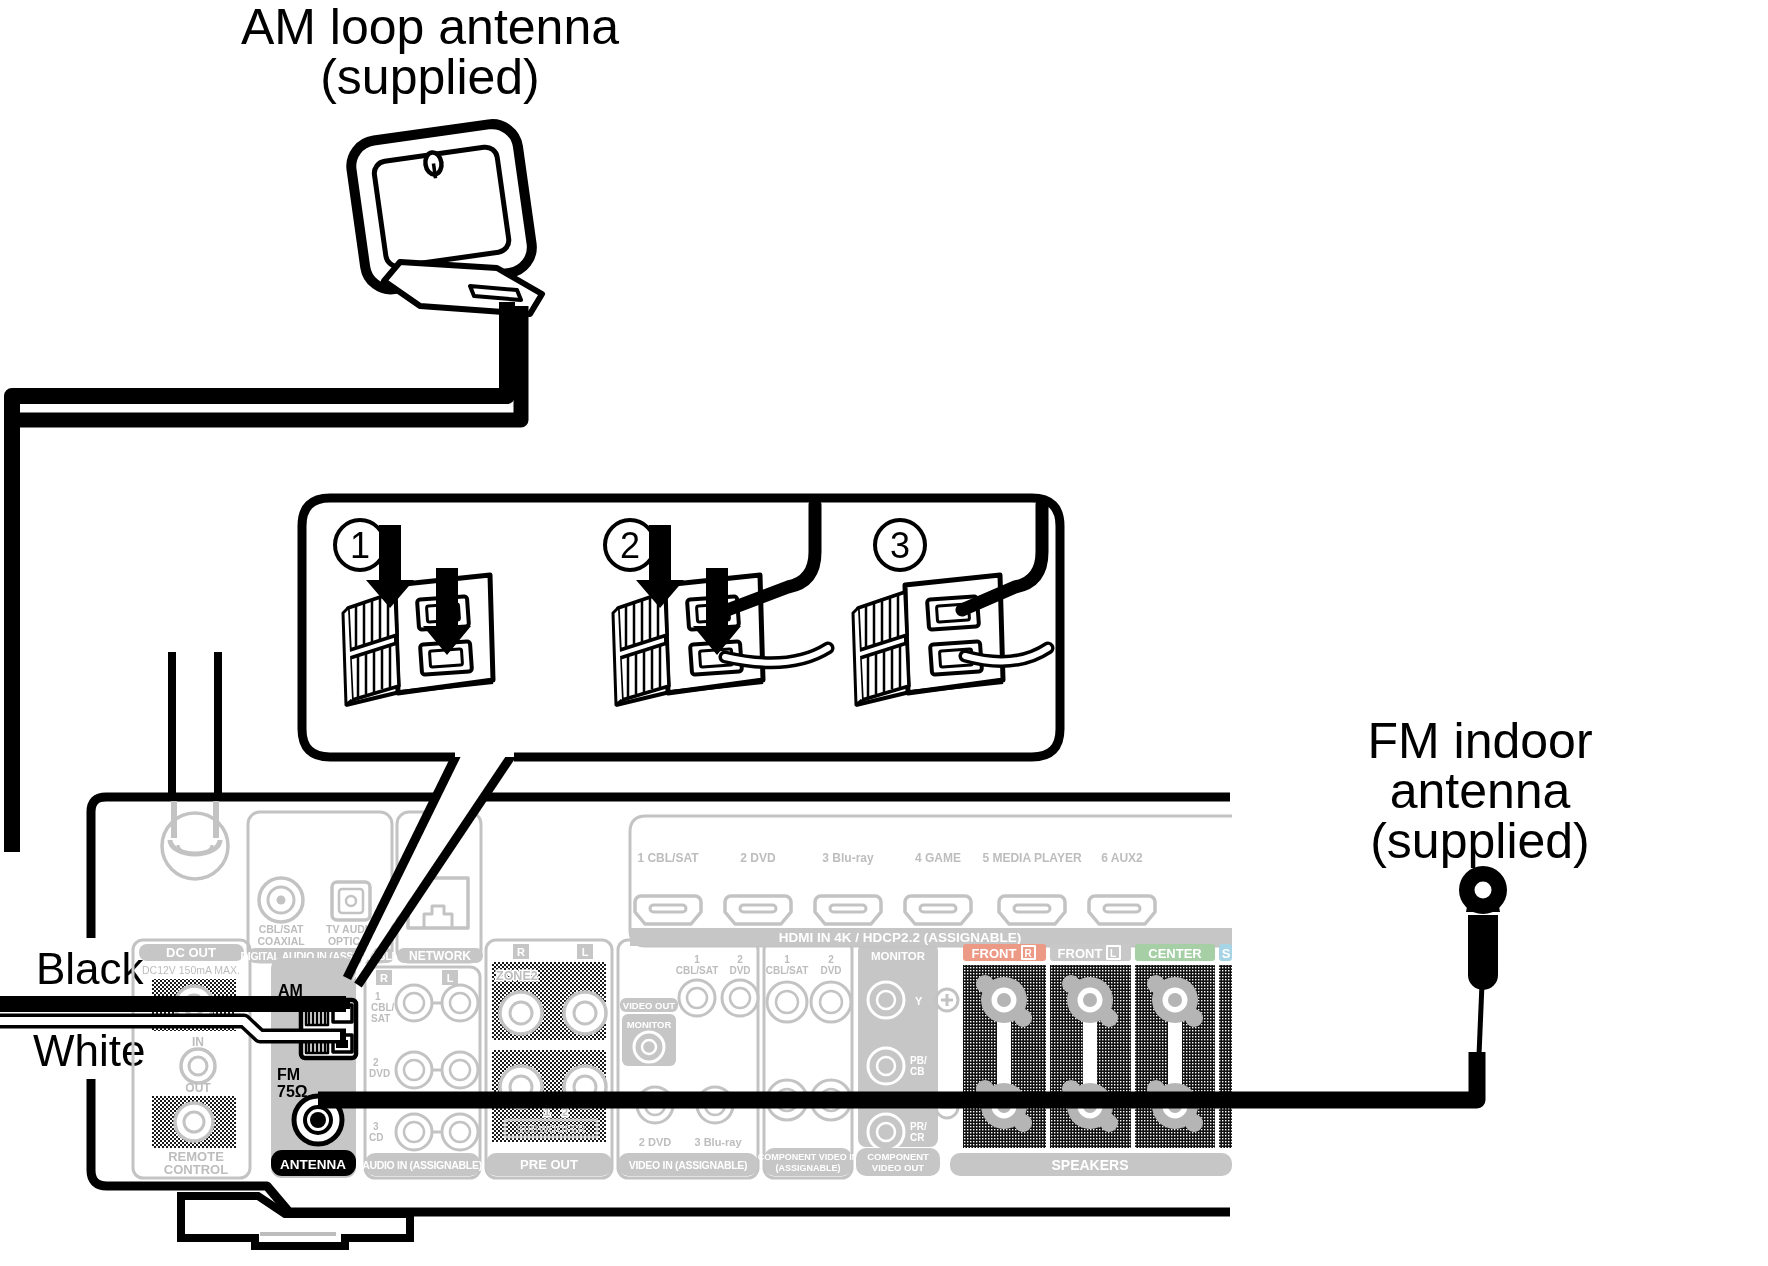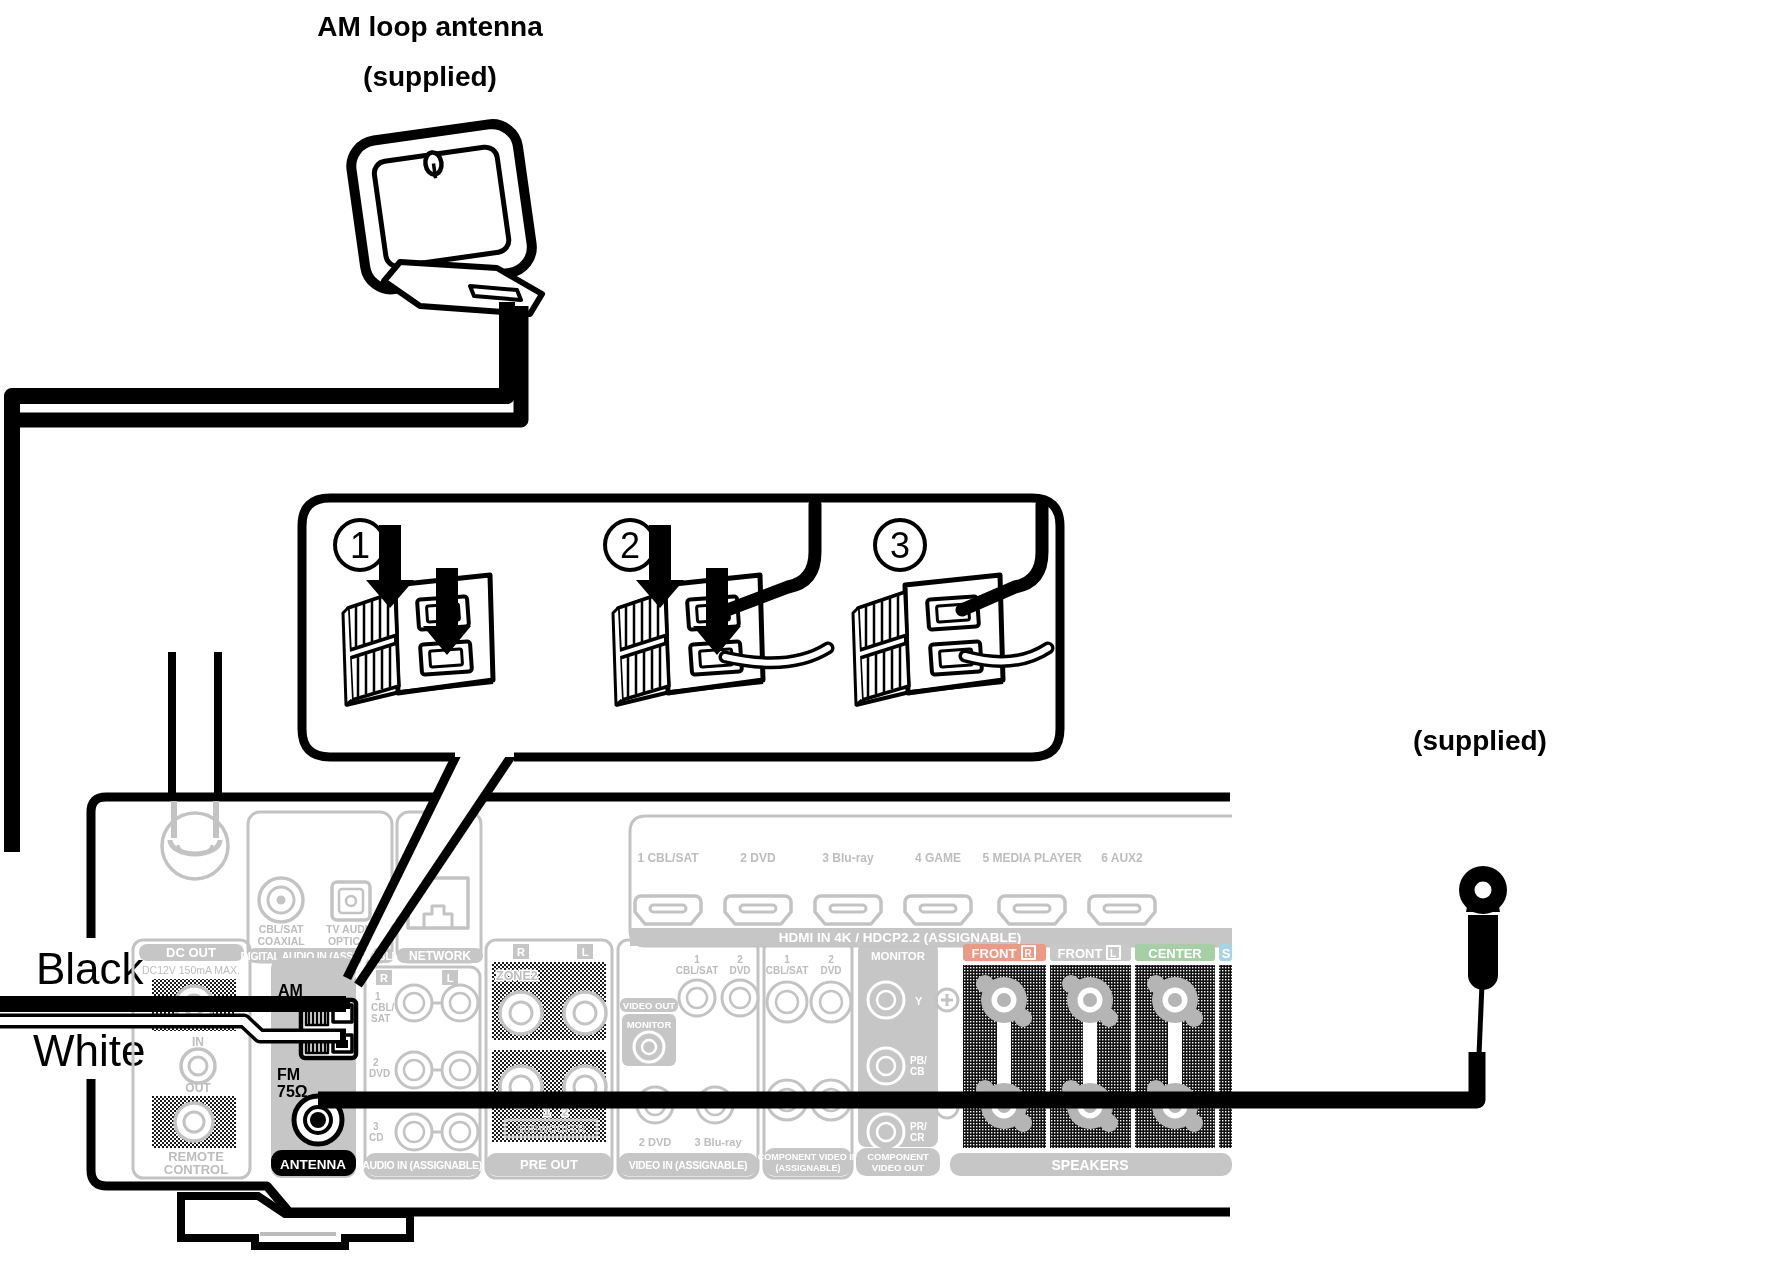--- a/index.html
+++ b/index.html
@@ -1,36 +1,37 @@
 <!DOCTYPE html>
 <html><head>
 <meta charset="utf-8">
 <style>
   html,body{margin:0;padding:0;background:#fff;}
   #stage{position:relative;width:1768px;height:1266px;background:#fff;overflow:hidden;
          font-family:"Liberation Sans", sans-serif;}
-  .biglabel{position:absolute;text-align:center;color:#000;font-size:28px;line-height:50px;font-weight:700;letter-spacing:0px;}
+  .biglabel{position:absolute;text-align:center;color:#000;font-size:50px;line-height:50px;font-weight:400;letter-spacing:0px;}
   .sidelabel{position:absolute;color:#000;font-size:44px;font-weight:500;}
   svg{position:absolute;left:0;top:0;}
   svg text{font-family:"Liberation Sans", sans-serif;}
   .gtxt{fill:#bdbdbd;font-weight:bold;}
   .wtxt{fill:#ffffff;font-weight:bold;}
   .ktxt{fill:#000000;font-weight:bold;}
   .halo{paint-order:stroke;stroke:#ffffff;stroke-width:3px;}
 </style>
 </head>
 <body>
 <div id="stage">
 
 <div class="biglabel" style="left:230px;top:2px;width:400px;">
   <div>AM loop antenna</div>
   <div>(supplied)</div>
 </div>
 
 <div class="biglabel" style="left:1280px;top:716px;width:400px;">
+  <div>FM indoor antenna</div>
   <div>(supplied)</div>
 </div>
 
 <div class="sidelabel" style="left:36px;top:944px;">Black</div>
 <div class="sidelabel" style="left:33px;top:1026px;">White</div>
 
 <svg width="1768" height="1266" viewBox="0 0 1768 1266">
 <defs>
   <pattern id="dots" width="4" height="4" patternUnits="userSpaceOnUse">
     <rect width="4" height="4" fill="#ffffff"></rect>

